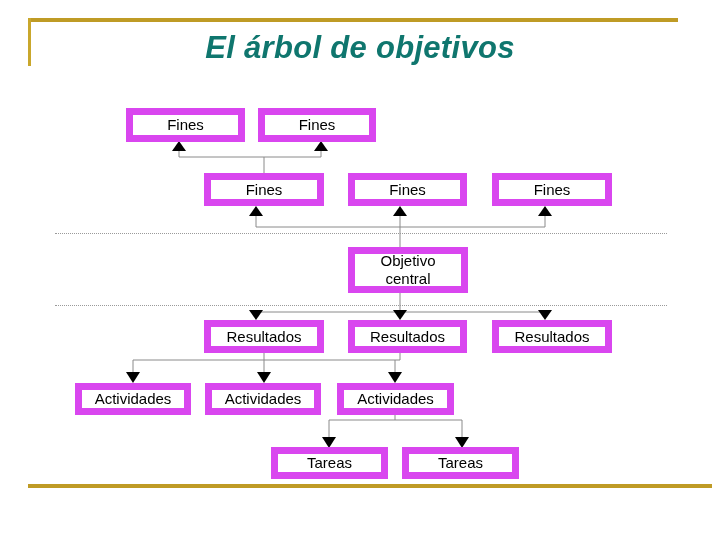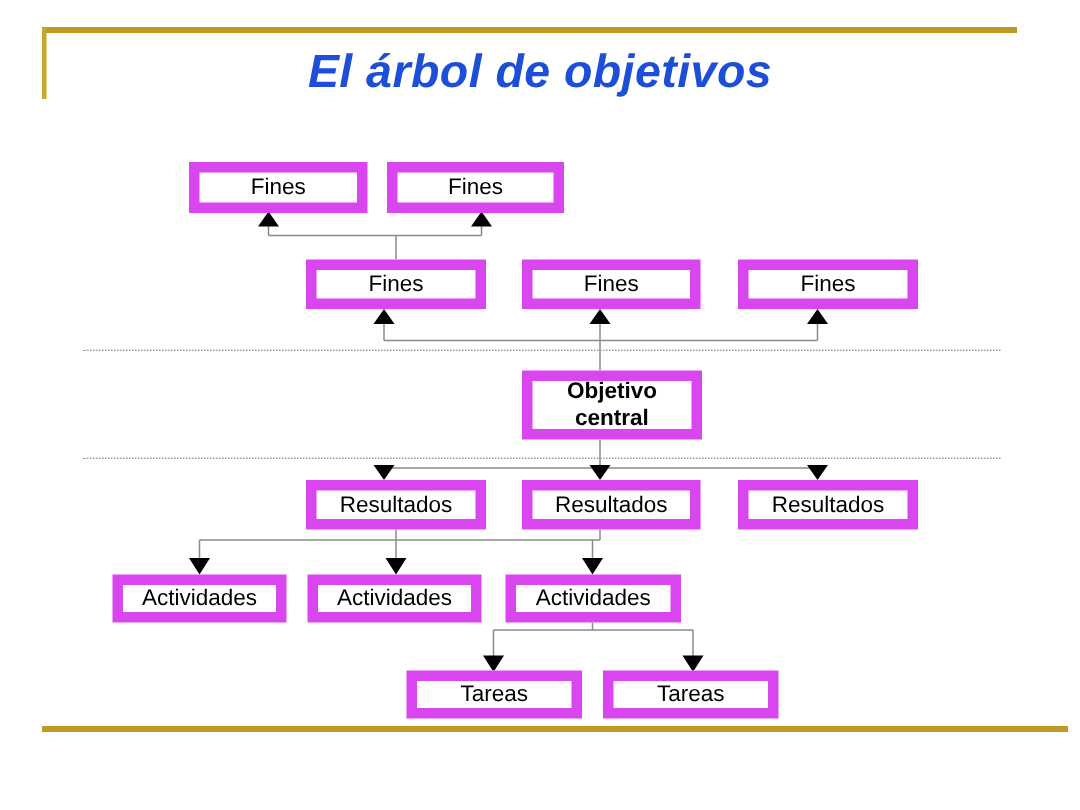--- a/index.html
+++ b/index.html
@@ -45,21 +45,21 @@
   
   .slide-title {
     position: absolute;
     left: 0;
     top: 30px;
     width: 720px;
     text-align: center;
     font-size: 31px;
     font-weight: bold;
     font-style: italic;
-    color: #1d4ed8;
+    color: #0f766e;
     letter-spacing: 0.3px;
     white-space: nowrap;
   }
 
   
   .diagram {
     position: absolute;
     left: 0;
     top: 0;
     width: 720px;
@@ -80,21 +80,21 @@
     color: #000000;
     font-size: 15px;
     line-height: 1.05;
     display: flex;
     align-items: center;
     justify-content: center;
     text-align: center;
     z-index: 3;
   }
   .node.two-line {
-    font-weight: bold;
+    font-weight: normal;
     line-height: 1.18;
     justify-content: center;
   }
   .node .nlabel {
     display: block;
     white-space: pre-line;
   }
 
   
   .band {

